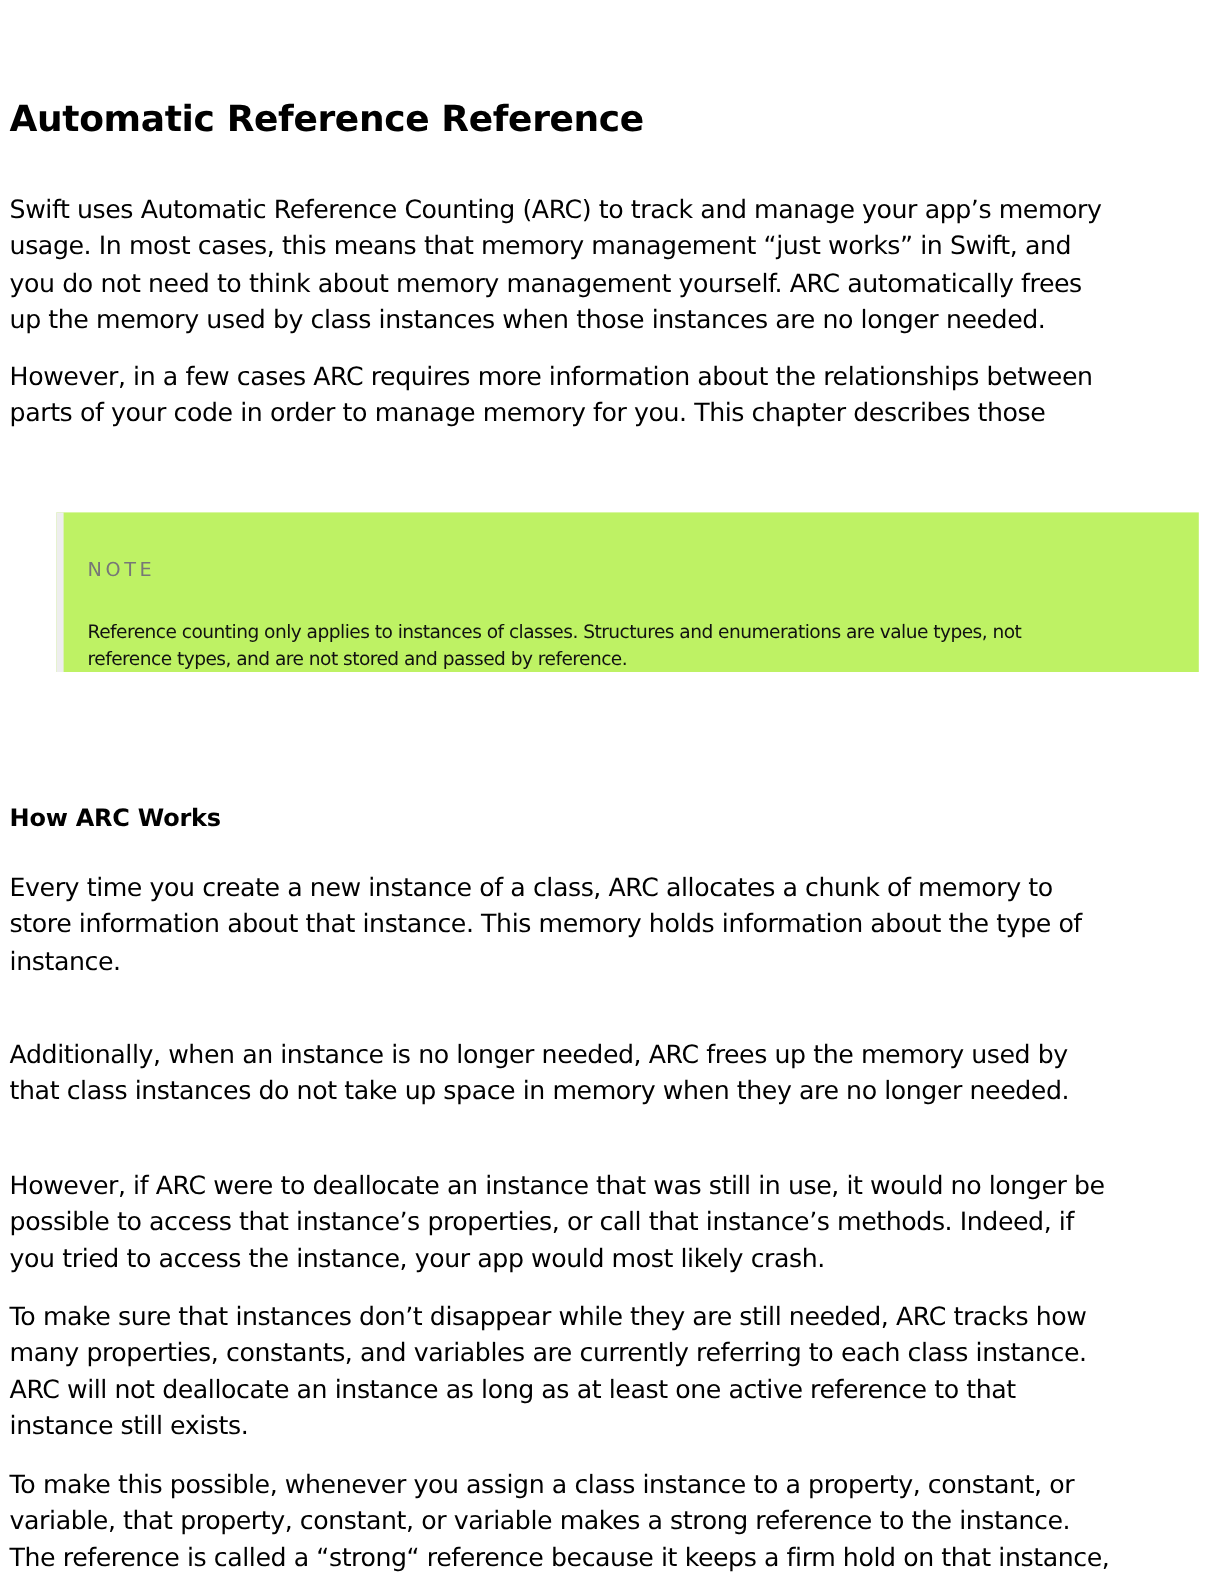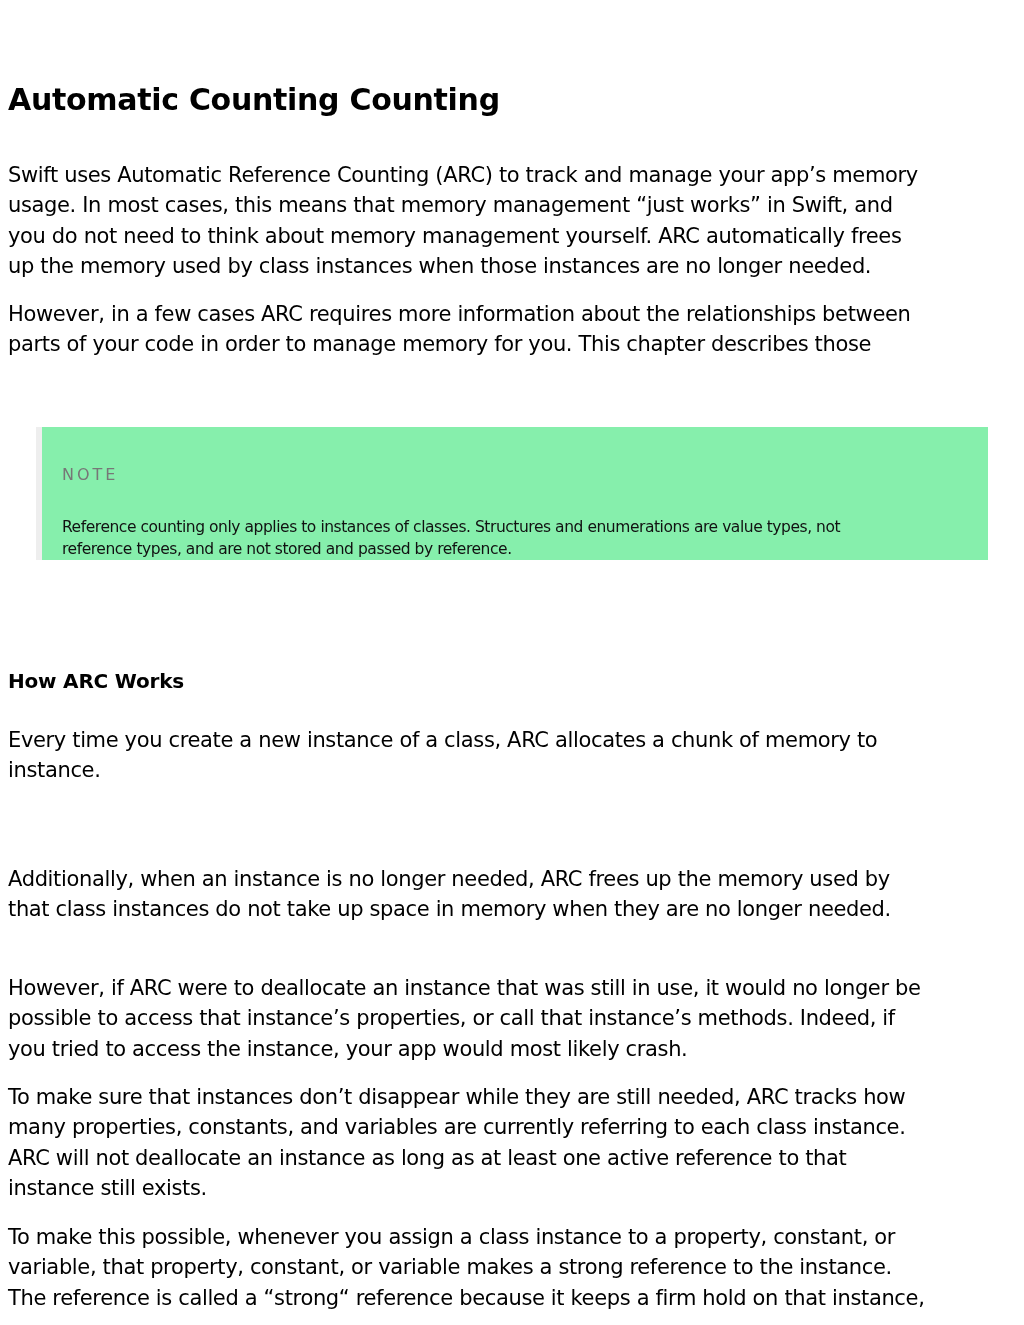--- a/index.html
+++ b/index.html
@@ -54,25 +54,25 @@
       letter-spacing: -0.35px;
       word-spacing: 0px;
     }
     .para .line {
       display: block;
       white-space: nowrap;
       height: 30.4px;
     }
     .note {
       position: absolute;
-      left: 28px;
+      left: 39px;
       top: 427px;
       width: 952px;
       height: 133px;
-      background: #86efac;
+      background: #bef264;
       border-left: 6px solid #eeeeee;
       box-sizing: border-box;
       text-decoration: underline;
     }
     .note-label {
       position: absolute;
       left: 20px;
       top: 38px;
       font-family: "DejaVu Sans", sans-serif;
       font-size: 16px;
@@ -94,21 +94,21 @@
     .note-body .line {
       display: block;
       white-space: nowrap;
     }
   </style>
 </head>
 <body>
 
 <div class="page">
 
-  <h1 class="title">Automatic Counting Counting</h1>
+  <h1 class="title">Automatic Reference Reference</h1>
 
   <p class="para" style="top:160px;">
     <span class="line">Swift uses Automatic Reference Counting (ARC) to track and manage your app’s memory</span>
     <span class="line">usage. In most cases, this means that memory management “just works” in Swift, and</span>
     <span class="line">you do not need to think about memory management yourself. ARC automatically frees</span>
     <span class="line">up the memory used by class instances when those instances are no longer needed.</span>
   </p>
 
   <p class="para" style="top:299px;">
     <span class="line">However, in a few cases ARC requires more information about the relationships between</span>
@@ -120,20 +120,21 @@
     <div class="note-body">
       <span class="line">Reference counting only applies to instances of classes. Structures and enumerations are value types, not</span>
       <span class="line">reference types, and are not stored and passed by reference.</span>
     </div>
   </div>
 
   <h2 class="section" style="top:664px;">How ARC Works</h2>
 
   <p class="para" style="top:725px;">
     <span class="line">Every time you create a new instance of a class, ARC allocates a chunk of memory to</span>
+    <span class="line">store information about that instance. This memory holds information about the type of</span>
     <span class="line">instance.</span>
   </p>
 
   <p class="para" style="top:864px;">
     <span class="line">Additionally, when an instance is no longer needed, ARC frees up the memory used by</span>
     <span class="line">that class instances do not take up space in memory when they are no longer needed.</span>
   </p>
 
   <p class="para" style="top:973px;">
     <span class="line">However, if ARC were to deallocate an instance that was still in use, it would no longer be</span>

